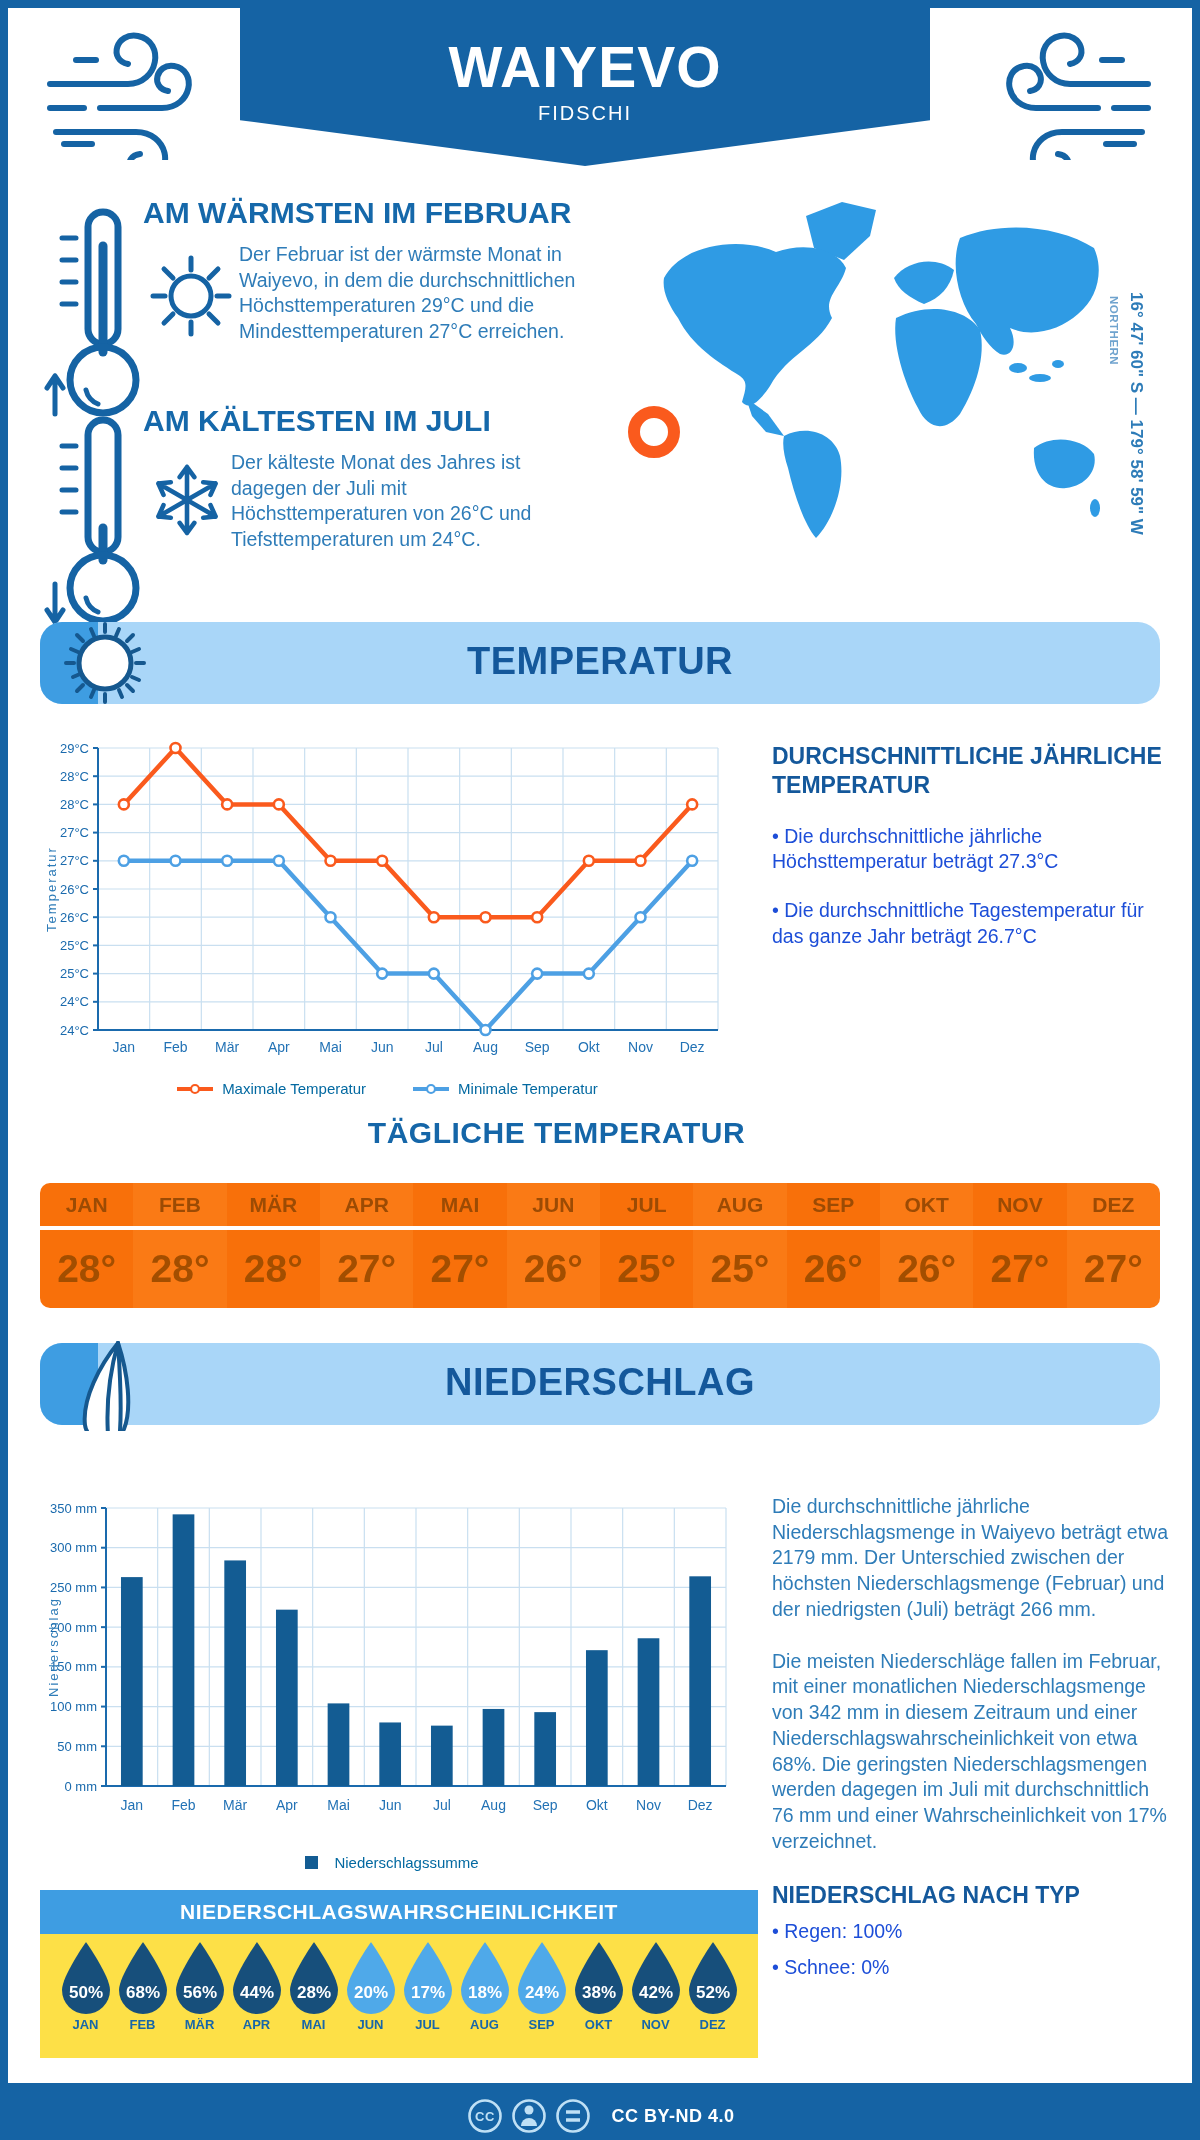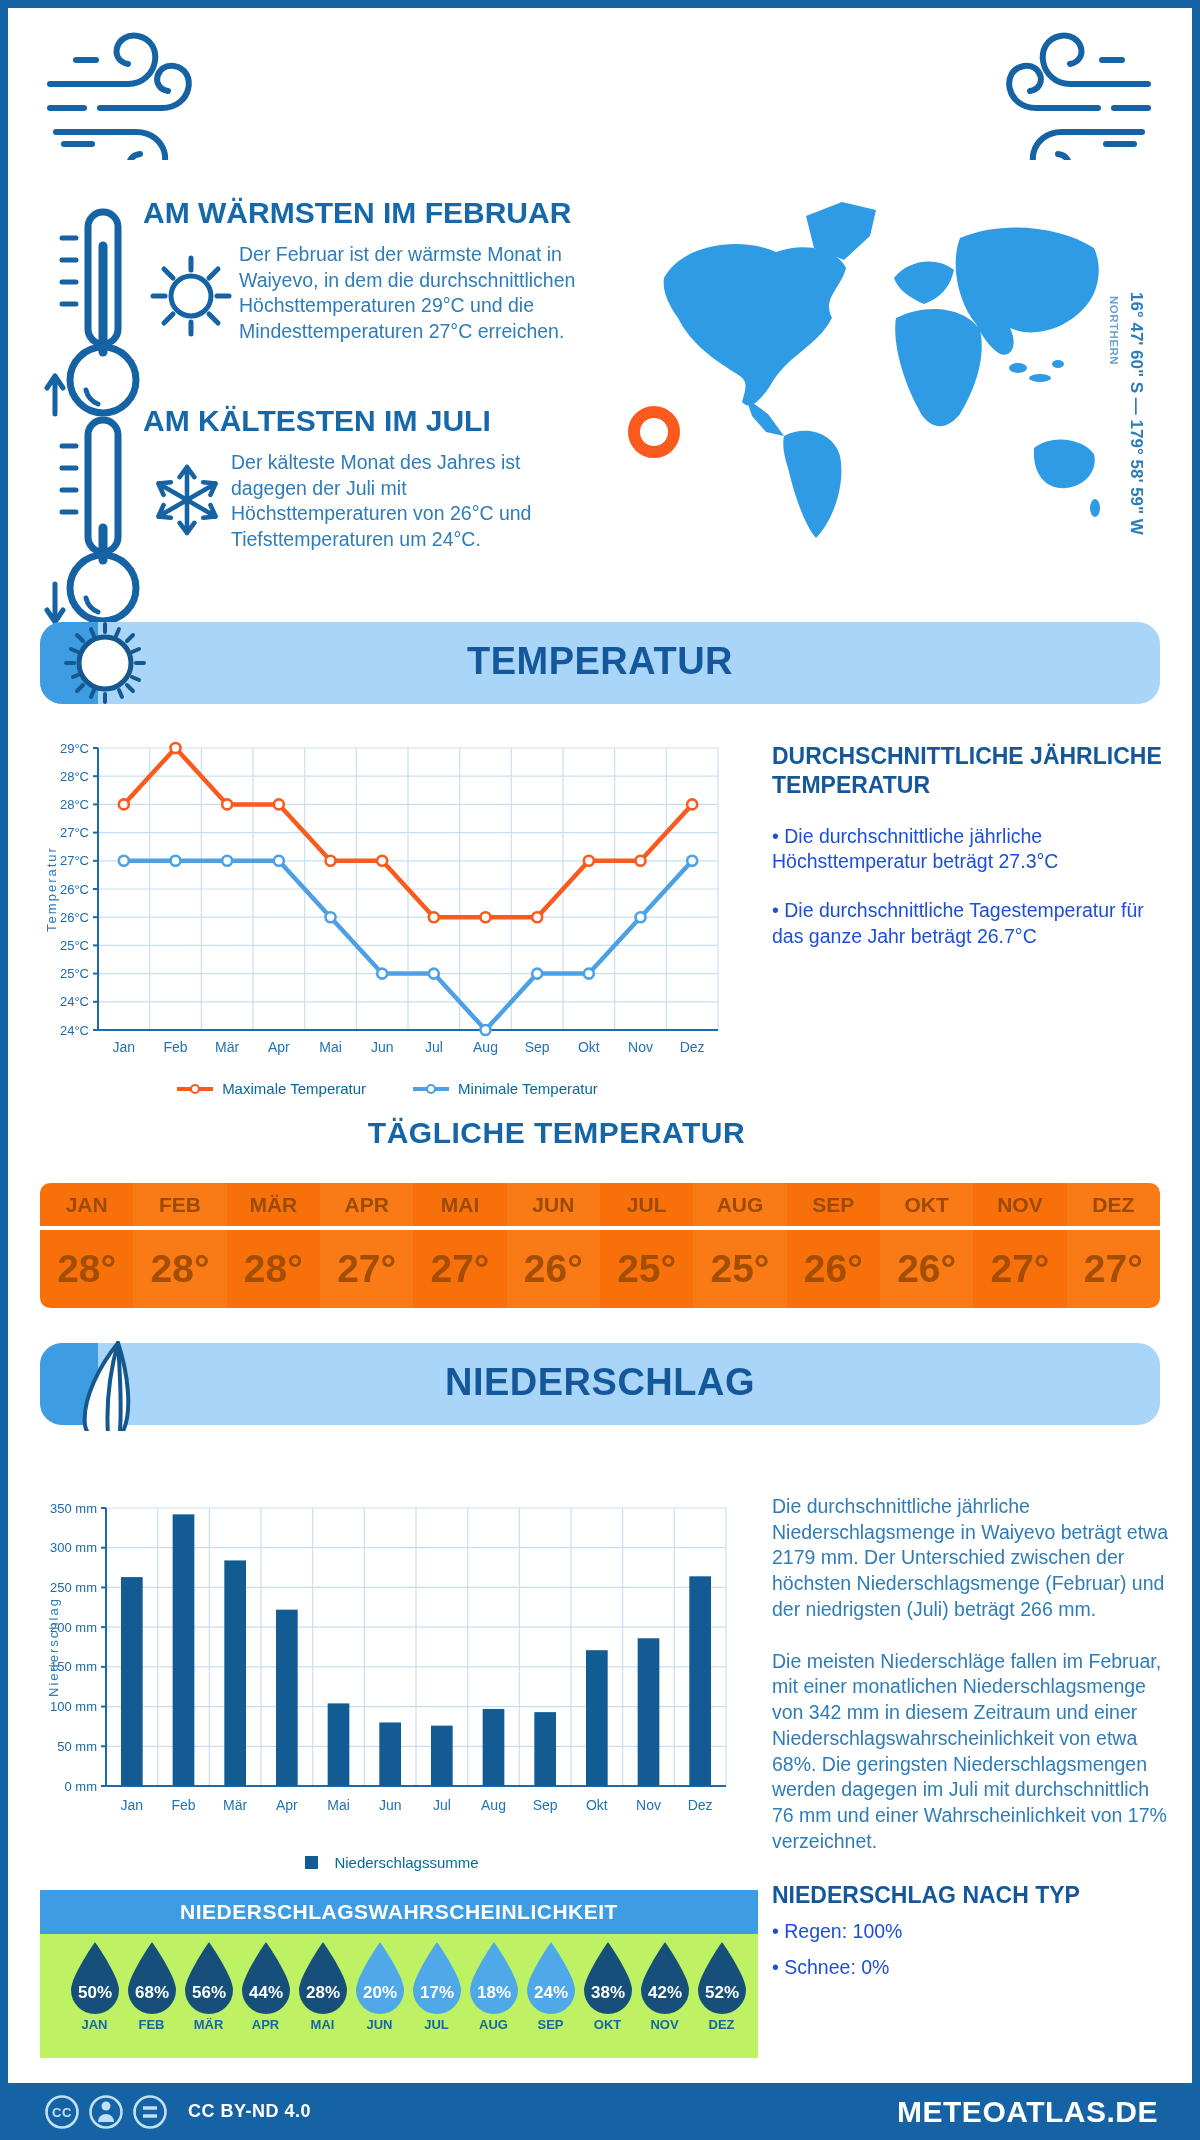--- a/index.html
+++ b/index.html
@@ -63,27 +63,27 @@
   #precip-legend{position:absolute;left:42px;top:1854px;width:700px;display:flex;justify-content:center;}
   .leg-sq{width:13px;height:13px;background:#135C93;display:inline-block;margin-right:8px;}
   #precip-right{position:absolute;left:772px;top:1494px;width:404px;}
   #precip-right p{margin:0 0 26px;font-size:19.5px;line-height:1.32;color:#2E7CB8;}
   #precip-right .bullet{margin-top:10px;}
 
   
   #prob-box{position:absolute;left:40px;top:1890px;width:718px;height:168px;border-radius:0;overflow:hidden;}
   #prob-head{height:44px;background:#3E9DE2;color:#fff;display:flex;align-items:center;justify-content:center;
     font-size:21px;font-weight:bold;letter-spacing:.5px;}
-  #prob-body{height:124px;background:#bef264;display:flex;justify-content:flex-end;padding:6px 8px 0;}
+  #prob-body{height:124px;background:#fde047;display:flex;justify-content:center;padding:6px 8px 0;}
   .dropcell{display:flex;flex-direction:column;align-items:center;width:57px;}
   .dropcell .mon{font-size:13px;font-weight:bold;color:#1766A9;margin-top:1px;}
 
   
   #footer{position:absolute;left:0;top:2083px;width:1200px;height:57px;background:#1563A4;color:#fff;
-    display:flex;align-items:center;justify-content:space-between;padding:12px 42px;box-sizing:border-box;z-index:50;}
+    display:flex;align-items:center;justify-content:space-between;padding:12px 42px;box-sizing:border-box;z-index:50;flex-direction:column;}
   #footer .left{display:flex;align-items:center;gap:14px;font-size:18px;font-weight:bold;letter-spacing:.5px;}
   #footer .site{font-size:30px;font-weight:bold;letter-spacing:.5px;}
 
   svg text{font-family:"Liberation Sans","DejaVu Sans",sans-serif;}
 </style>
 </head>
 <body>
 
 <div id="page">
   <div id="frame"></div>
@@ -100,20 +100,24 @@
     <g transform="translate(200,0) scale(-1,1)">
       <path d="M14 64 H92 C122 64 130 22 102 16 C80 12 72 40 92 44"></path>
       <path d="M40 40 H60"></path>
       <path d="M64 88 H126 C156 88 162 50 138 46 C120 43 114 68 132 71"></path>
       <path d="M14 88 H48"></path>
       <path d="M20 112 H100 C132 112 140 152 112 158 C92 162 86 136 104 134"></path>
       <path d="M28 124 H56"></path>
     </g>
   </svg>
 
+  <div class="banner">
+    <h1>WAIYEVO</h1>
+    <div class="sub">FIDSCHI</div>
+  </div>
 
   <div id="warm" class="intro-block">
     <svg class="thermo" viewBox="0 0 112 228" fill="none" stroke="#1563A4" stroke-width="7" stroke-linecap="round">
       <path d="M20 36 H34 M20 58 H34 M20 80 H34 M20 102 H34" stroke-width="5"></path>
       <rect x="46" y="10" width="30" height="132" rx="15"></rect>
       <line x1="61" y1="44" x2="61" y2="150" stroke-width="9"></line>
       <circle cx="61" cy="178" r="33"></circle>
       <path d="M44 188 a20 20 0 0 0 12 14" stroke-width="5"></path>
       <path d="M13 212 V174 M13 174 l-8 12 M13 174 l8 12" stroke-width="5"></path>
     </svg>

